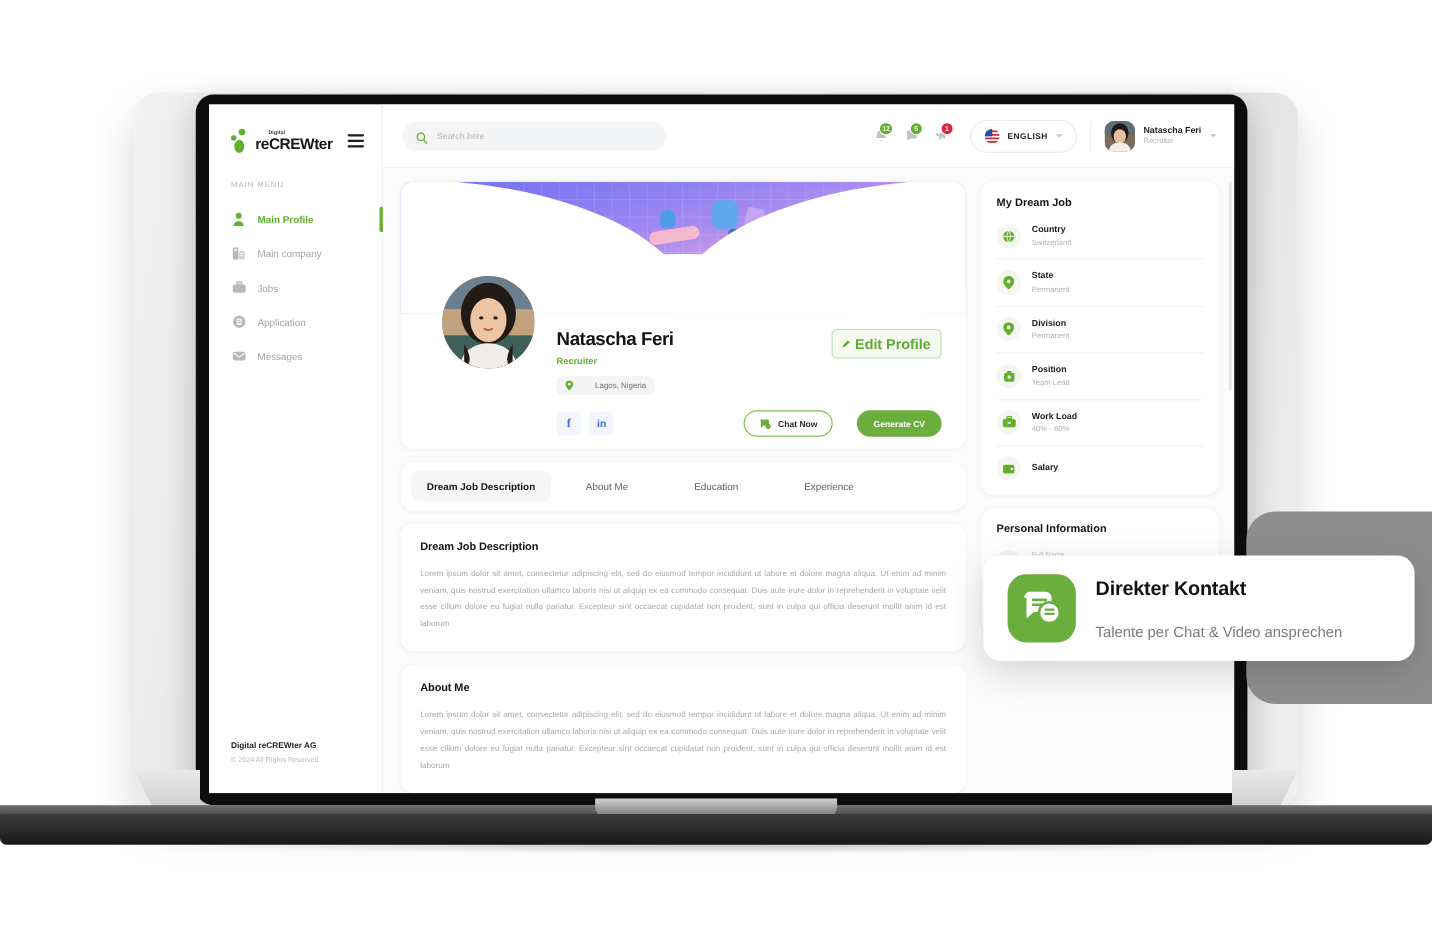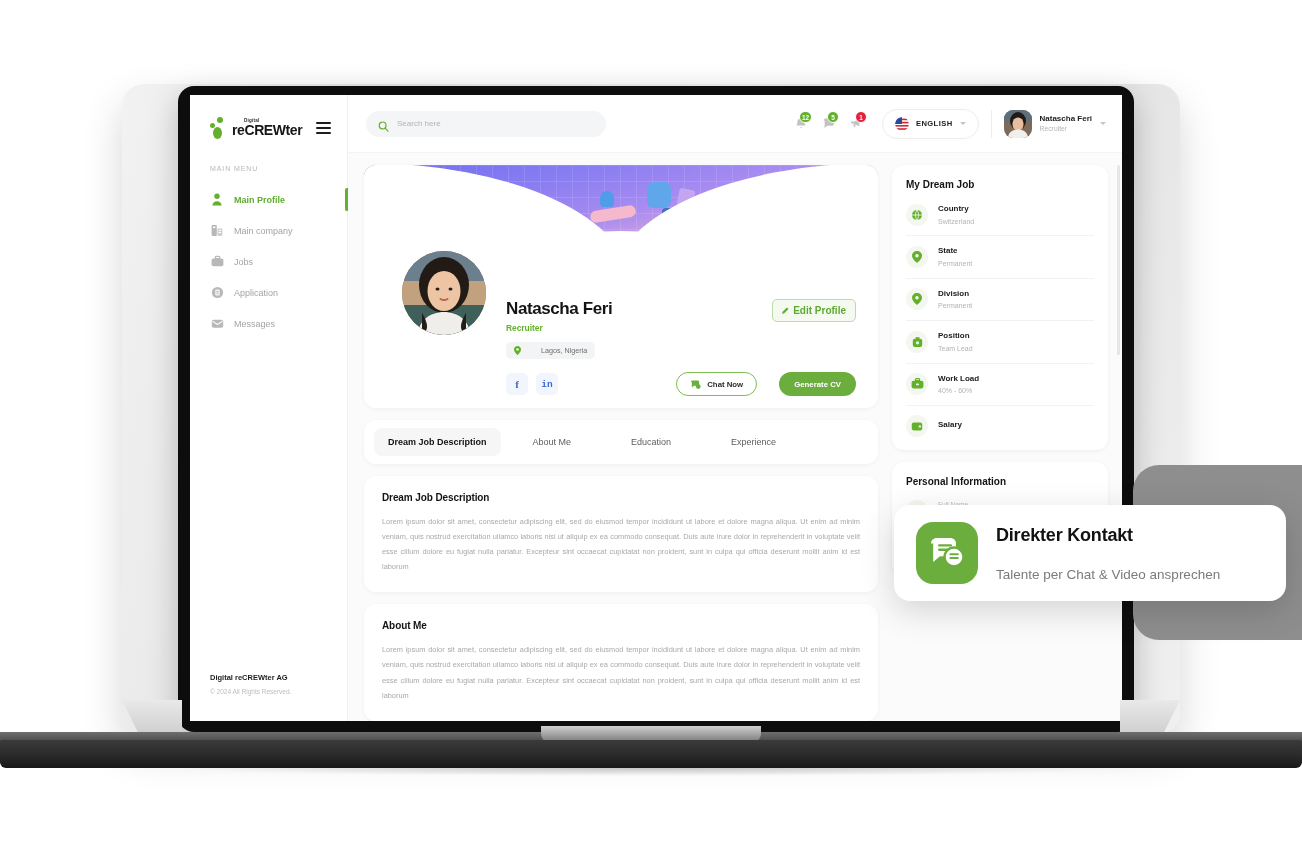--- a/index.html
+++ b/index.html
@@ -183,30 +183,30 @@
   .pname { font-size:17px; font-weight:800; color:#141414; letter-spacing:-.4px; }
   .prole { font-size:8.4px; font-weight:700; color:#63b02b; margin-top:4px; }
   .ploc {
     display:inline-flex; align-items:center; gap:20px; margin-top:9px;
     background:#f3f4f5; border-radius:5px; padding:4px 8px; font-size:7.2px; color:#6d6d6d;
   }
   .edit-btn {
     position:absolute; right:22px; top:14px;
     display:inline-flex; align-items:center; gap:4px;
     border:1px solid #bfdca7; color:#5fa832; background:#f4faef;
-    border-radius:5px; padding:5px 9px; font-size:10px; font-weight:700; cursor:pointer;
+    border-radius:5px; padding:5px 9px; font-size:13px; font-weight:700; cursor:pointer;
   }
   .prow2 { display:flex; align-items:center; padding:13px 22px 0 142px; }
   .socials { display:flex; gap:8px; }
   .soc {
     width:22px; height:22px; border-radius:5px; background:#f2f5fb;
     display:flex; align-items:center; justify-content:center; cursor:pointer;
     font-weight:800; font-size:11px; color:#3b6bd1; font-family:"Liberation Serif", serif;
   }
-  .soc.li { font-family:Liberation Mono, monospace; font-size:9.5px; }
+  .soc.li { font-family:Liberation Sans, sans-serif; font-size:9.5px; }
   .pactions { margin-left:auto; display:flex; gap:22px; align-items:center; }
   .btn-chat {
     display:inline-flex; align-items:center; gap:6px; height:24px; padding:0 13px;
     border:1px solid #7cbd4e; border-radius:13px; background:#fff;
     font-size:7.8px; font-weight:700; color:#2c2c2c; cursor:pointer;
   }
   .btn-cv {
     height:24px; padding:0 15px; border:0; border-radius:13px; background:#6cae3e;
     color:#fff; font-size:7.8px; font-weight:700; cursor:pointer;
     display:inline-flex; align-items:center;

